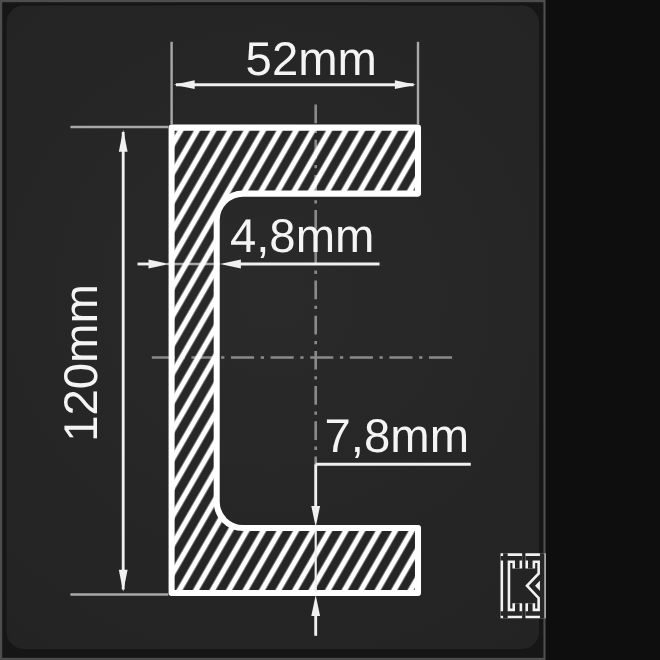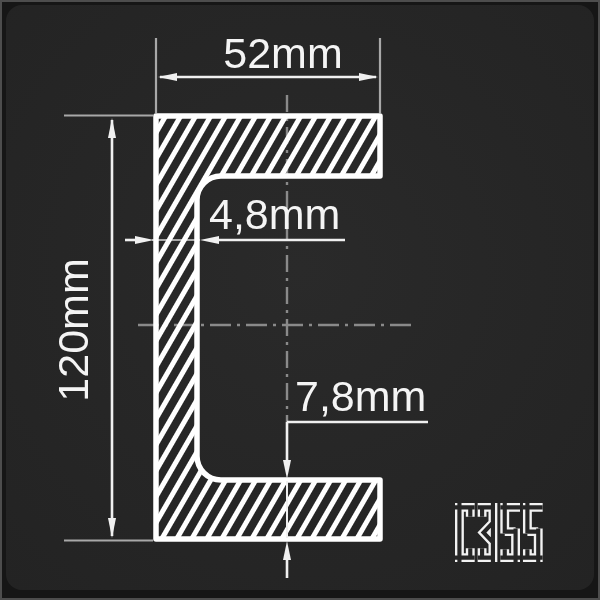--- a/index.html
+++ b/index.html
@@ -1,17 +1,17 @@
 <!DOCTYPE html>
 <html><head>
 <meta charset="utf-8">
 <style>
   html,body{margin:0;padding:0;background:#0e0e0e;}
   .frame{
-    position:relative;width:600px;height:600px;
+    position:relative;width:496px;height:600px;
     background:#4d4d4d;
     font-family:"Liberation Sans", sans-serif;
     overflow:hidden;
   }
   .frame-inner{
     position:absolute;left:2px;top:2px;right:2px;bottom:2px;
     background:#161616;
   }
   .card{
     position:absolute;left:4px;top:3px;right:4px;bottom:8px;

